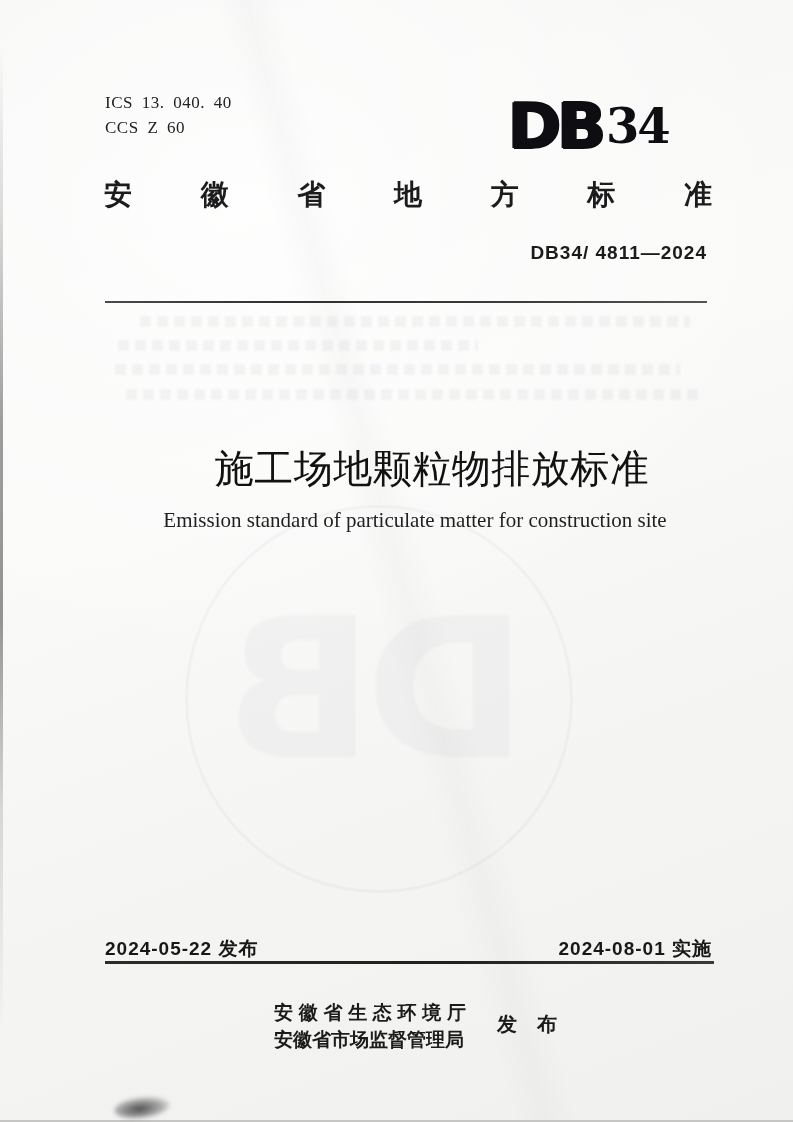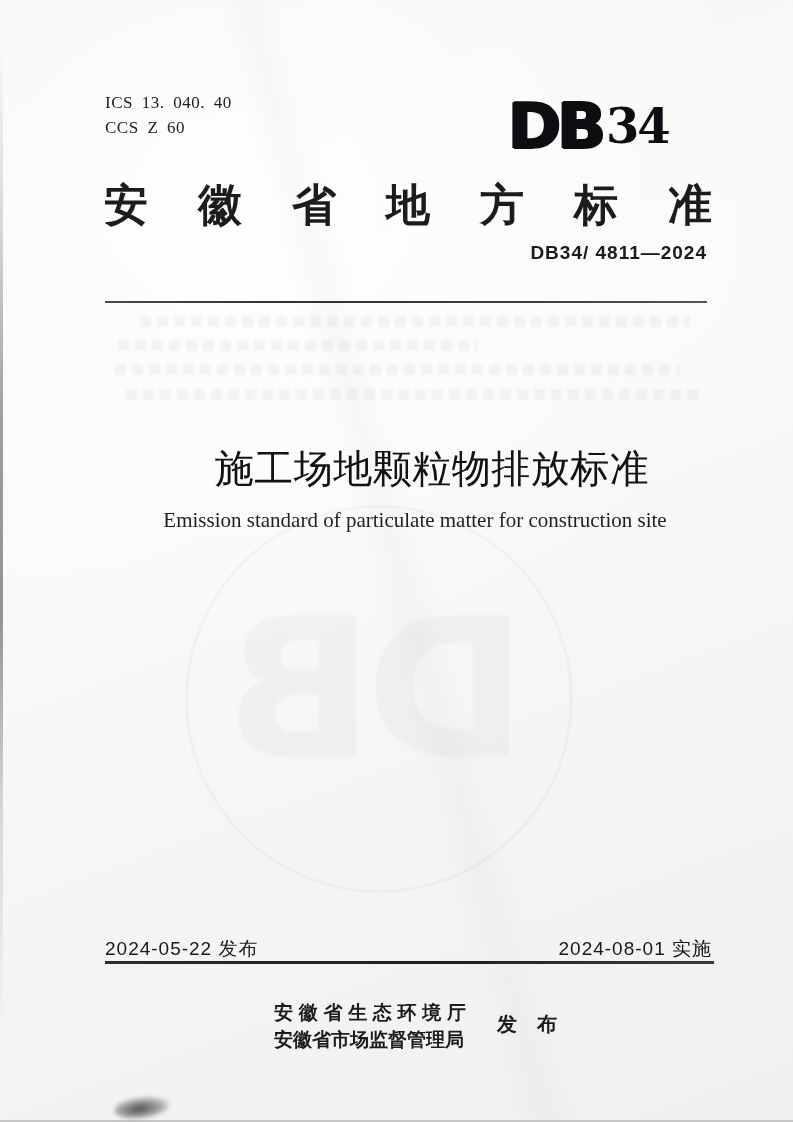--- a/index.html
+++ b/index.html
@@ -27,21 +27,21 @@
   
   .codes{position:absolute;left:105px;top:62px;font-family:"Liberation Serif",serif;
     font-size:17px;line-height:25px;letter-spacing:.5px;word-spacing:4px;color:#222;margin-top:28px;}
   .logo{position:absolute;left:508px;top:96px;display:flex;align-items:center;color:#0d0d12;}
   .logo-db{font-family:"DejaVu Sans",sans-serif;font-weight:bold;font-size:64px;line-height:60px;
     letter-spacing:-4px;transform:scaleY(.98);
     text-shadow:1.5px 0 currentColor,-1.5px 0 currentColor,0 1px currentColor,0 -1px currentColor;}
   .logo-num{font-family:"DejaVu Serif",serif;font-weight:bold;font-size:48px;line-height:60px;
     letter-spacing:-2px;margin-left:4px;}
   .category{position:absolute;left:104px;top:176px;width:608px;
-    font-size:44px;font-weight:700;color:#1c1c1c;
+    font-size:28px;font-weight:700;color:#1c1c1c;
     text-align:justify;text-align-last:justify;letter-spacing:0;}
   .std-number{position:absolute;right:86px;top:242px;font-size:19px;font-weight:600;
     letter-spacing:1px;color:#1b1b1b;}
   .rule{position:absolute;background:#3a3a3a;}
   .rule-top{left:105px;top:301px;width:602px;height:2px;
     background:linear-gradient(90deg,#4a4a4a,#303030 30%,#3c3c3c 70%,#555);}
   .rule-mid{left:105px;top:961px;width:609px;height:3px;
     background:linear-gradient(90deg,#2c2c2c,#1f1f1f 55%,#3a3a3a);}
   
   .ghost-row{position:absolute;height:11px;opacity:.26;filter:blur(1.2px);
@@ -55,21 +55,21 @@
   .ghost-db{position:absolute;left:205px;top:560px;width:350px;text-align:center;
     font-family:"DejaVu Sans",sans-serif;font-weight:bold;font-size:195px;line-height:260px;
     color:rgba(90,95,112,.045);transform:scaleX(-1);letter-spacing:-8px;filter:blur(1px);}
   
   .title-zh{position:absolute;left:127px;top:442px;width:610px;text-align:center;
     font-size:39px;font-weight:400;letter-spacing:0.5px;color:#121212;}
   .title-en{position:absolute;left:110px;top:508px;width:610px;text-align:center;
     font-family:"Liberation Serif",serif;font-size:21px;color:#1f1f1f;}
   
   .dates{position:absolute;left:105px;top:936px;width:607px;display:flex;
-    justify-content:space-between;font-size:19px;font-weight:400;letter-spacing:1px;color:#181818;}
+    justify-content:space-between;font-size:19px;font-weight:700;letter-spacing:1px;color:#181818;}
   .publishers{position:absolute;left:274px;top:999px;width:196px;
     font-size:19px;font-weight:700;line-height:27px;color:#1b1b1b;}
   .pub-line1{text-align:justify;text-align-last:justify;width:192px;}
   .publish-action{position:absolute;left:497px;top:1011px;font-size:20px;font-weight:700;
     letter-spacing:20px;color:#1b1b1b;}
 </style>
 </head>
 <body>
 
 <div class="page">

